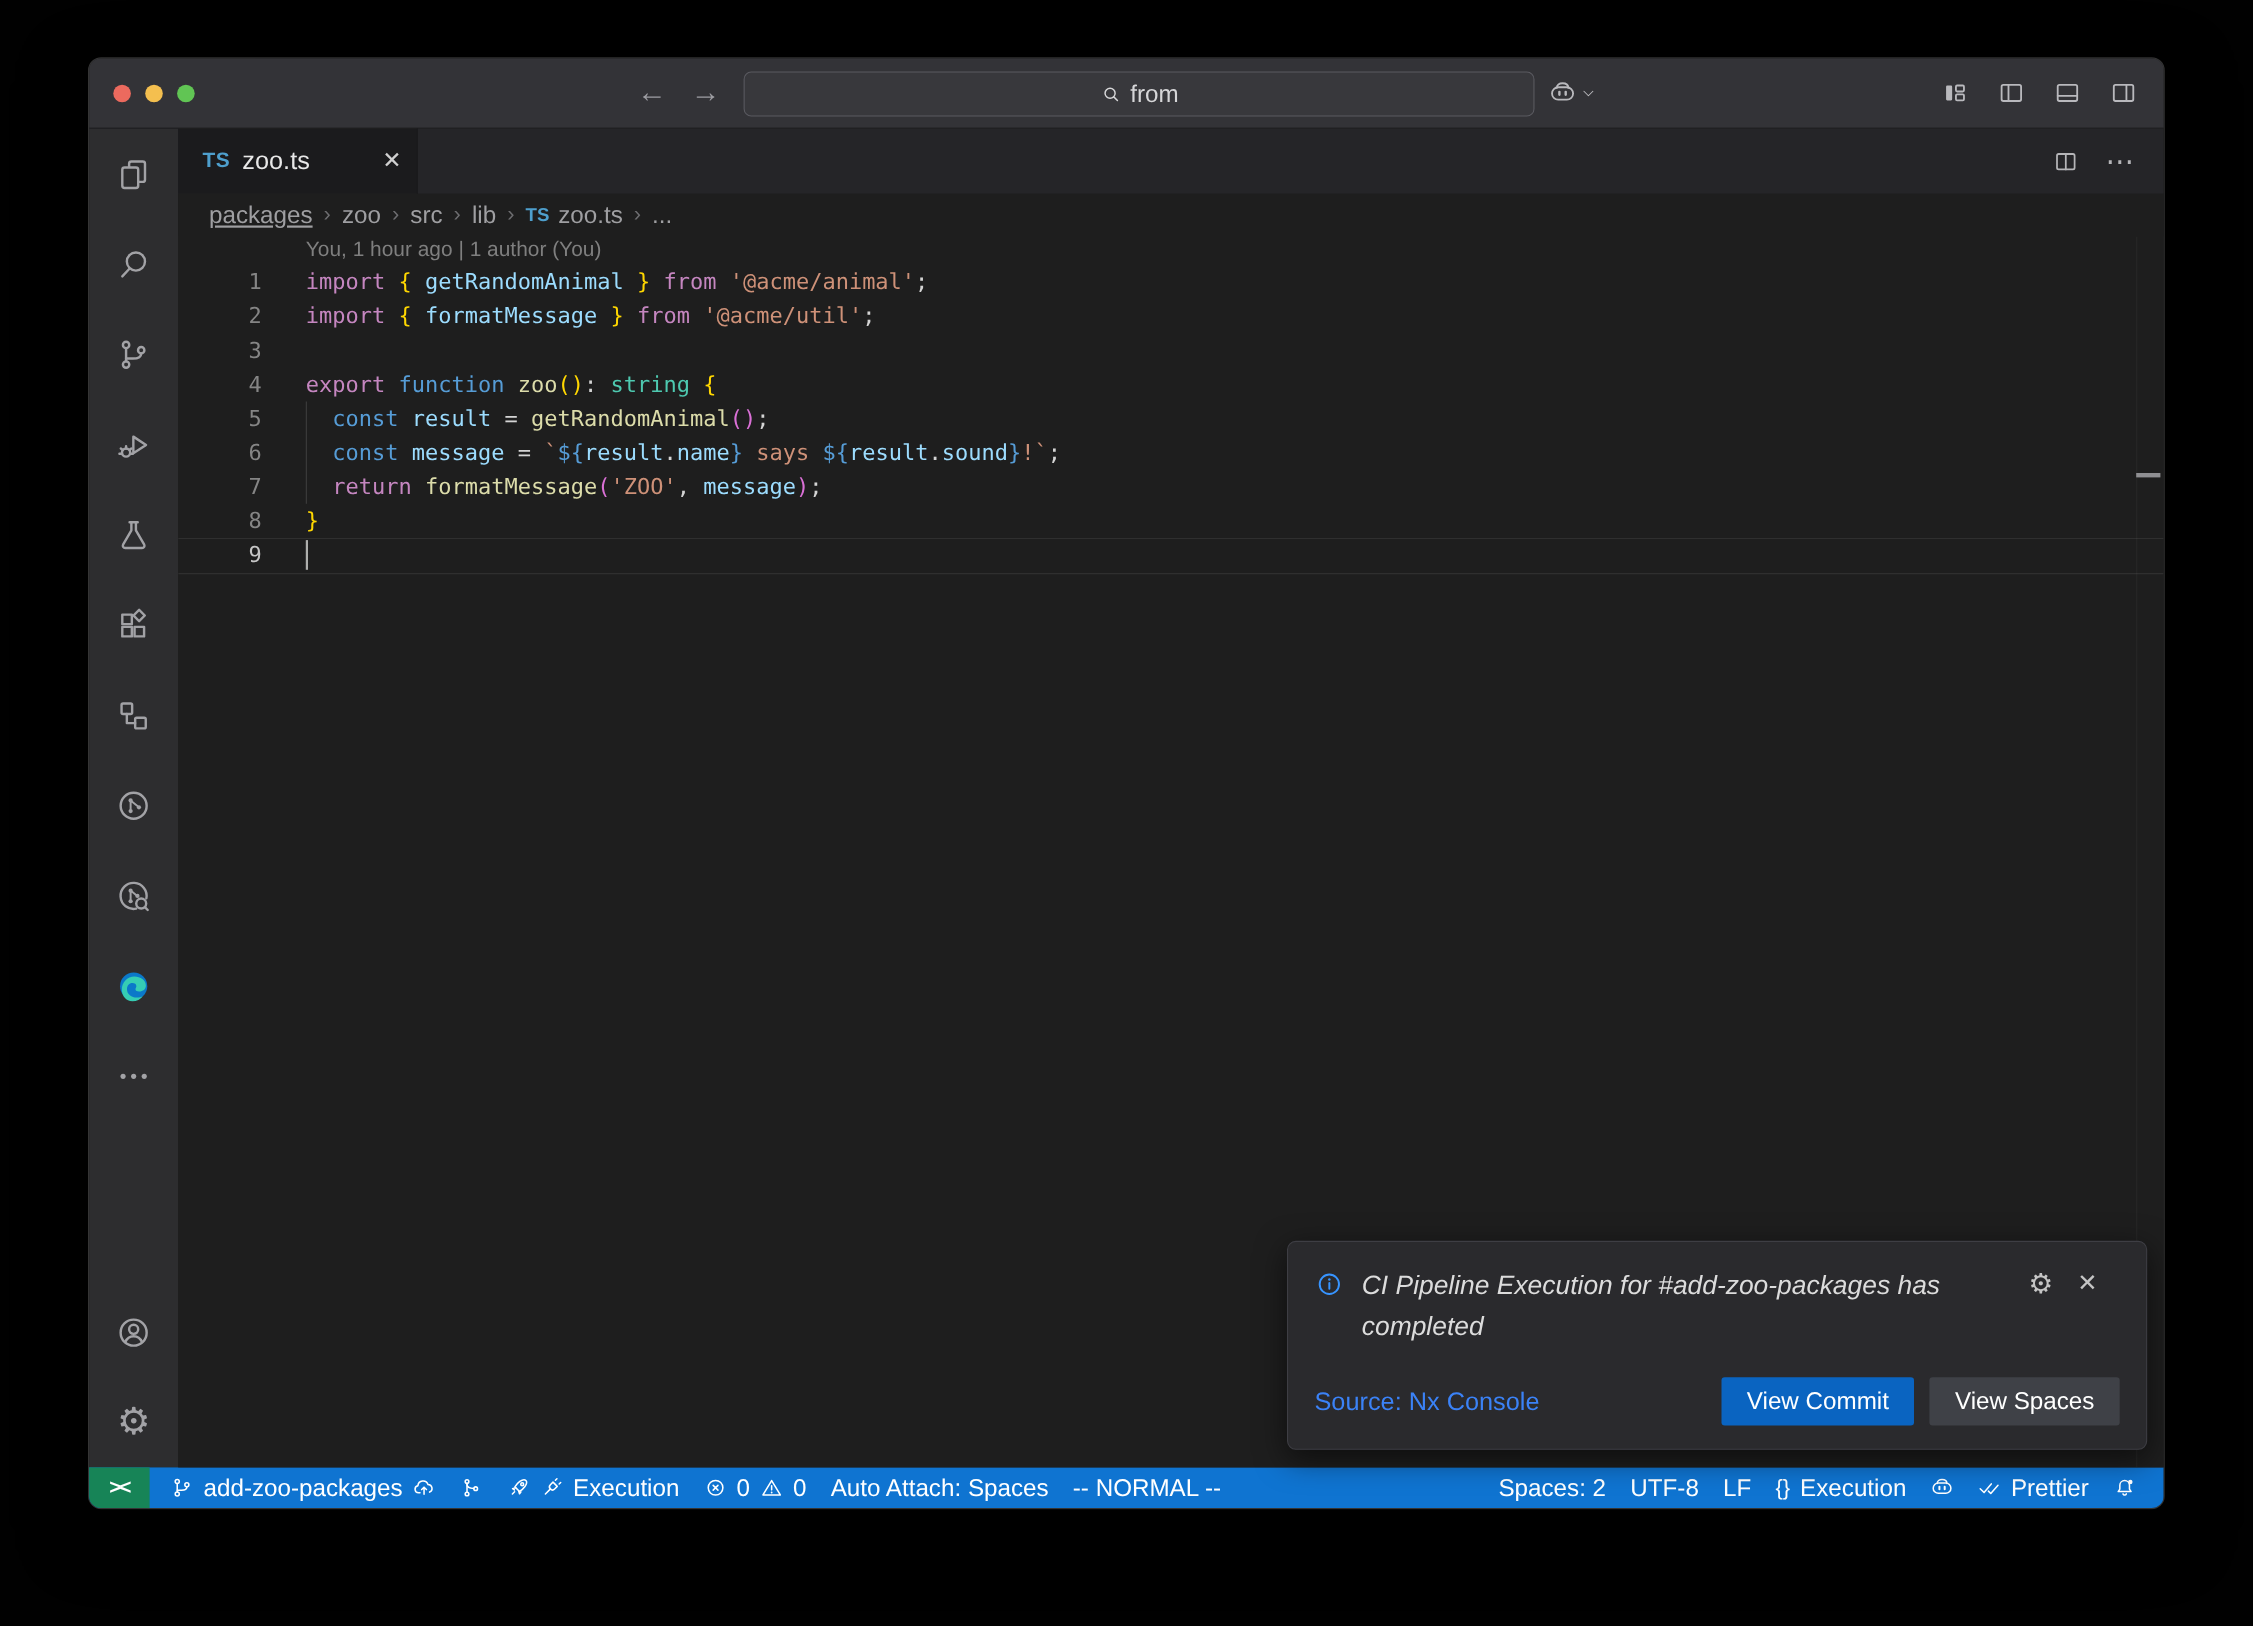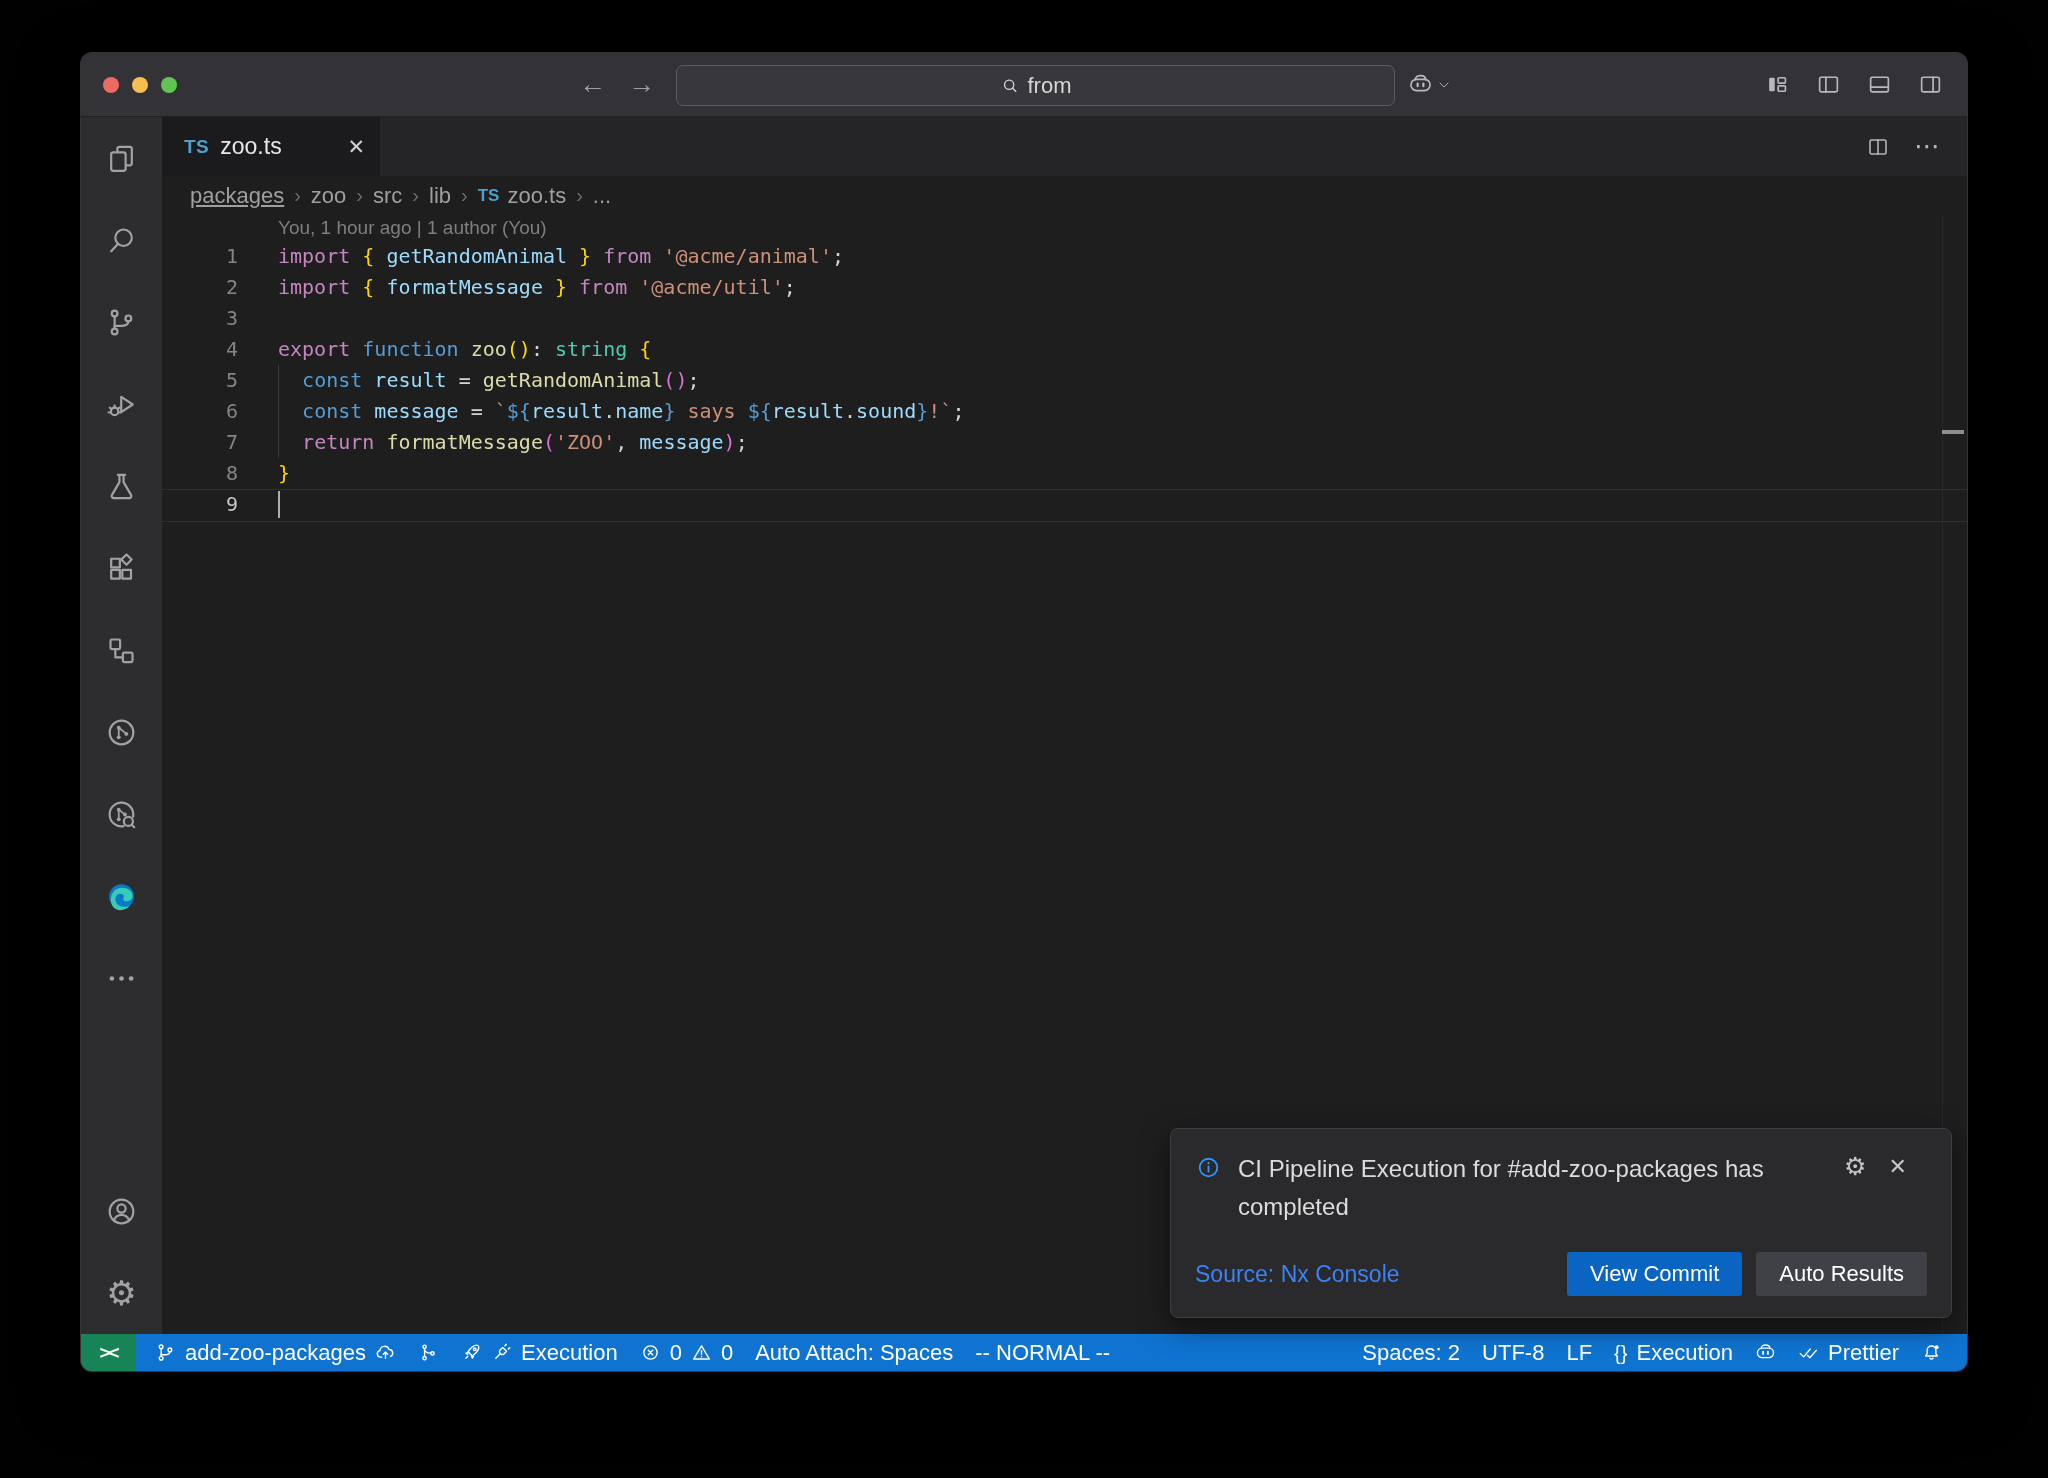--- a/index.html
+++ b/index.html
@@ -347,31 +347,31 @@
         <div class="notifications" id="notifications">
             <div class="toast">
               <div class="toast-head">
                 <span class="icon ">
                   <svg viewBox="0 0 24 24" fill="none" stroke="currentColor" stroke-width="1.6" stroke-linecap="round" stroke-linejoin="round">
                     <circle cx="12" cy="12" r="7.8"></circle>
                     <path d="M12 11v4.6"></path>
                     <circle cx="12" cy="8.2" r="1" fill="currentColor" stroke="none"></circle>
                   </svg>
                 </span>
-                <div class="toast-msg" style="max-width: 590px;">CI Pipeline Execution for #add-zoo-packages has completed</div>
+                <div class="toast-msg" style="max-width: 590px; font-style: italic;">CI Pipeline Execution for #add-zoo-packages has completed</div>
                 <div class="toast-acts">
                   <span class="gear">⚙</span>
                   <span class="close">✕</span>
                 </div>
               </div>
               <div class="toast-foot">
                 <span class="toast-src">Source: Nx Console</span>
                 <div class="toast-btns">
                   <button class="btn" style="background: rgb(10, 100, 193);">View Commit</button>
-                  <button class="btn" style="background: rgb(63, 65, 71);">Auto Results</button>
+                  <button class="btn" style="background: rgb(63, 65, 71);">View Spaces</button>
                 </div>
               </div>
             </div>
           </div>
       </div>
     </div>
 
     <div class="statusbar" id="statusbar" style="background: rgb(15, 116, 209);">
       <div class="sb-remote" id="sb-remote" style="background: rgb(23, 132, 87);">
         <span class="txt-icon">&gt;&lt;</span>

